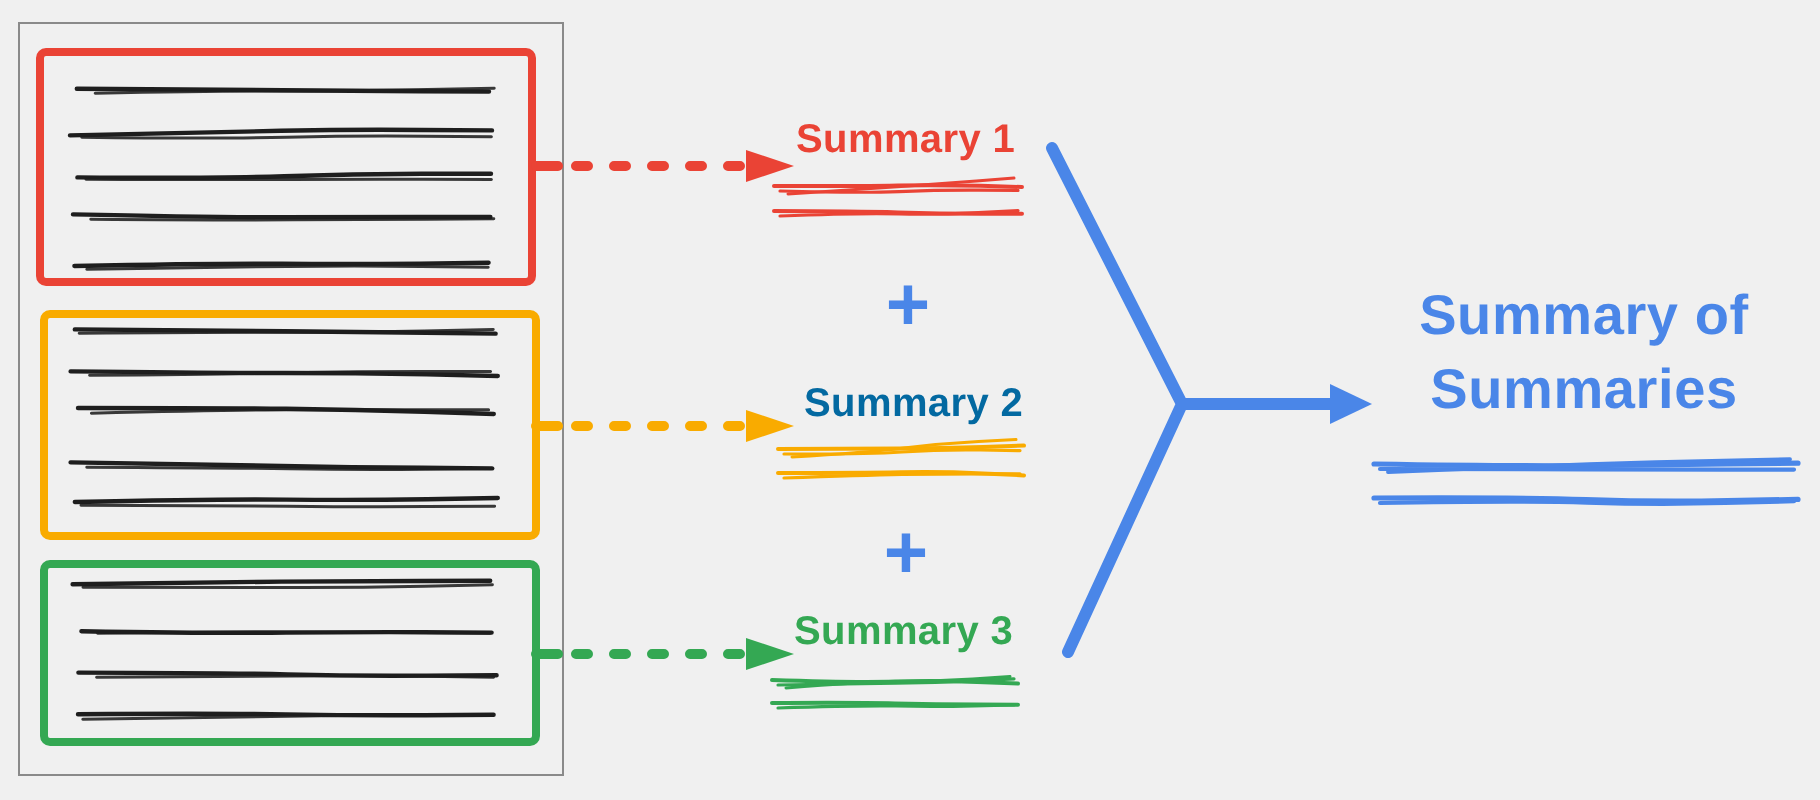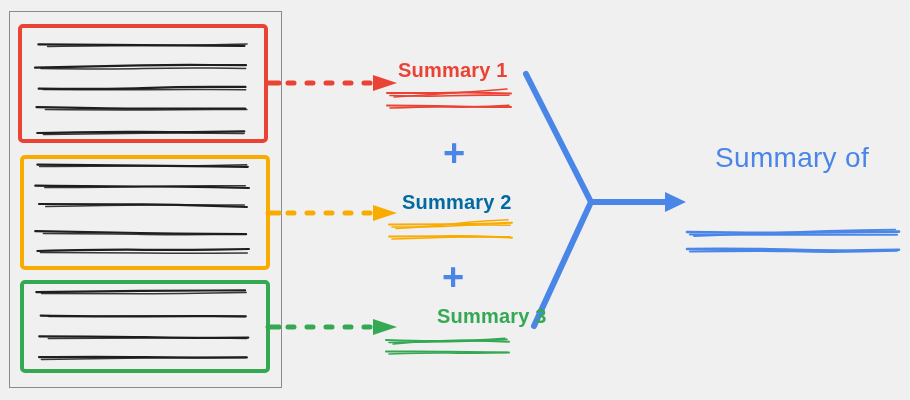--- a/index.html
+++ b/index.html
@@ -28,21 +28,21 @@
   .lbl3{left:397px;top:306px;}
   .plus{
     position:absolute;width:38px;height:38px;display:flex;
     align-items:center;justify-content:center;
     font-size:38px;font-weight:700;line-height:38px;
   }
   .p1{left:435px;top:134px;}
   .p2{left:434px;top:258px;}
   .result{
     position:absolute;left:686px;top:139px;width:212px;text-align:center;
-    font-size:28px;font-weight:400;line-height:37px;letter-spacing:.3px;
+    font-size:28px;font-weight:700;line-height:37px;letter-spacing:.3px;
   }
 </style>
 </head>
 <body>
 
 <div class="canvas">
 
   <div class="doc-frame" style="border-color: rgb(138, 138, 138);"></div>
   <div class="doc-section s1" style="border-color: rgb(234, 67, 53);"></div>
   <div class="doc-section s2" style="border-color: rgb(249, 171, 0);"></div>
@@ -130,22 +130,23 @@
         <path d="M526 74 L591 202 L534 326" stroke="#4A86E8" stroke-width="6" fill="none" stroke-linecap="round" stroke-linejoin="round"></path>
       </g>
       <g>
         <path d="M591 202 L666 202" stroke="#4A86E8" stroke-width="6" fill="none" stroke-linecap="round"></path>
         <polygon points="665,192 665,212 686,202" fill="#4A86E8"></polygon>
       </g>
     </svg>
 
   <div class="sum-label lbl1" style="color: rgb(234, 67, 53);">Summary 1</div>
   <div class="sum-label lbl2" style="color: #0369a1;">Summary 2</div>
-  <div class="sum-label lbl3" style="color: rgb(52, 168, 83); margin-left: 40px;">Summary 3</div>
+  <div class="sum-label lbl3" style="color: rgb(52, 168, 83);">Summary 3</div>
 
   <div class="plus p1" style="color: rgb(74, 134, 232);">+</div>
   <div class="plus p2" style="color: rgb(74, 134, 232);">+</div>
 
   <div class="result" style="color: rgb(74, 134, 232);">
     <div>Summary of</div>
+    <div>Summaries</div>
   </div>
 
 </div>
 
 </body></html>

